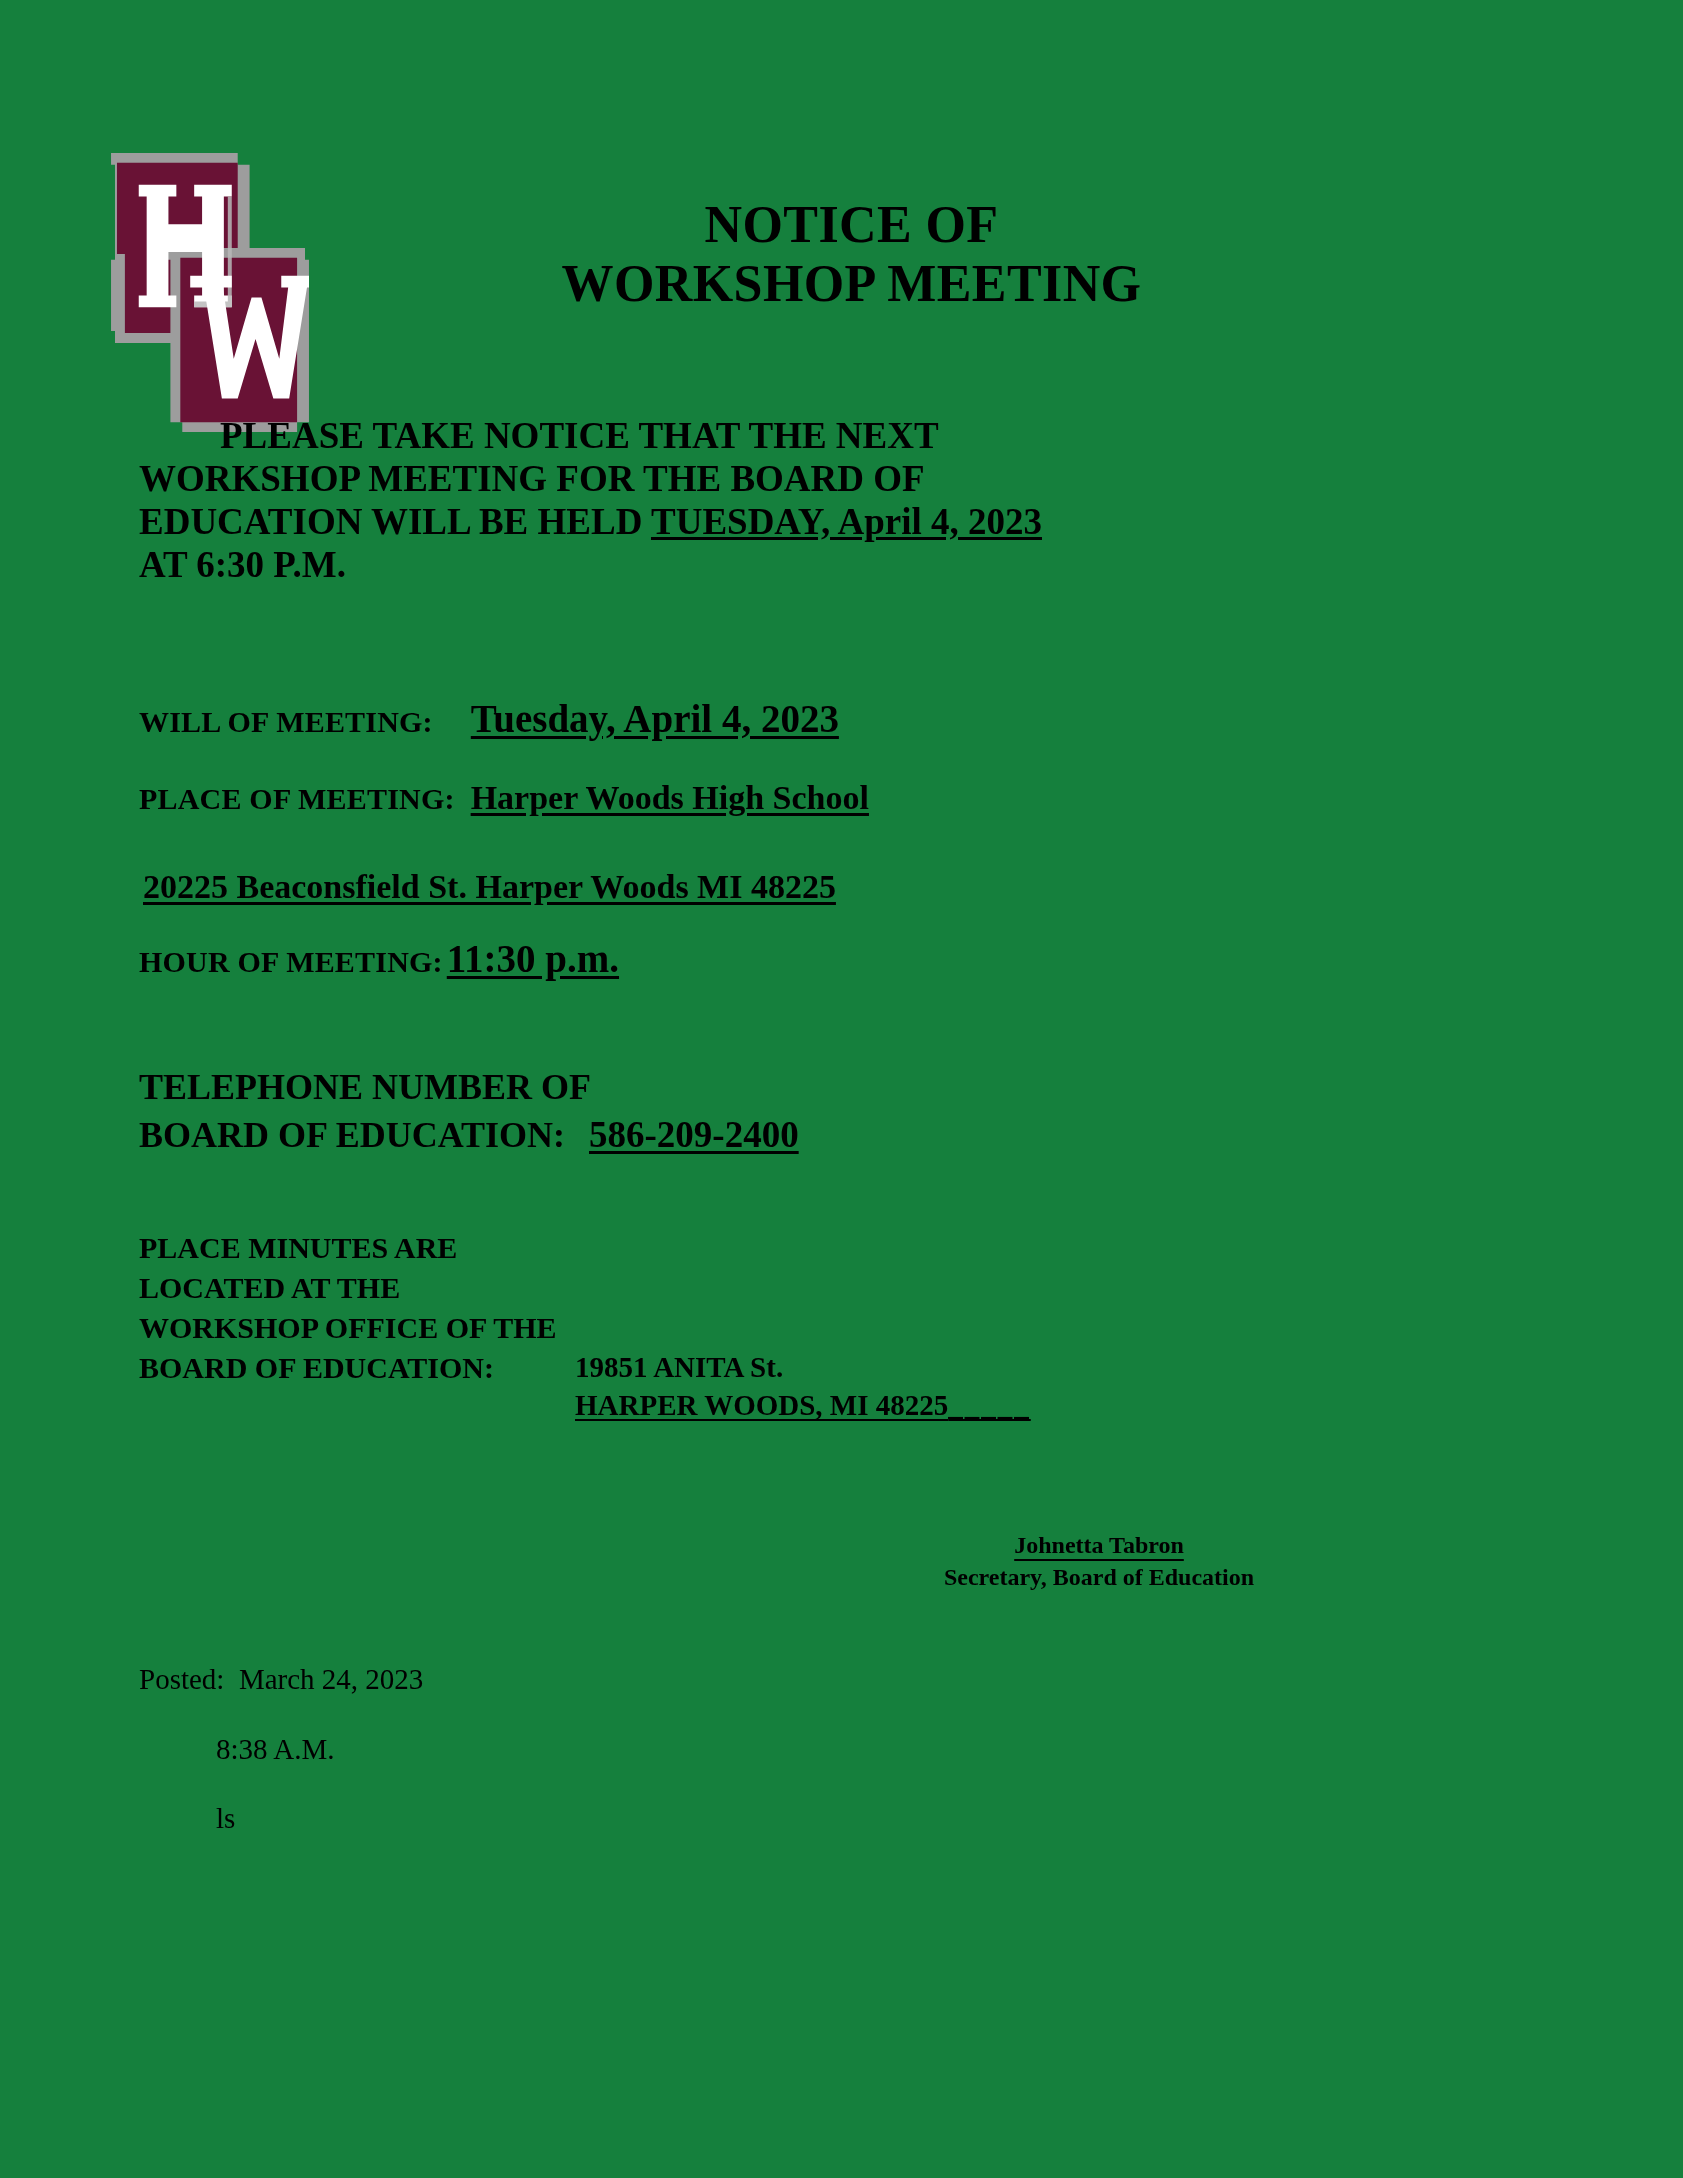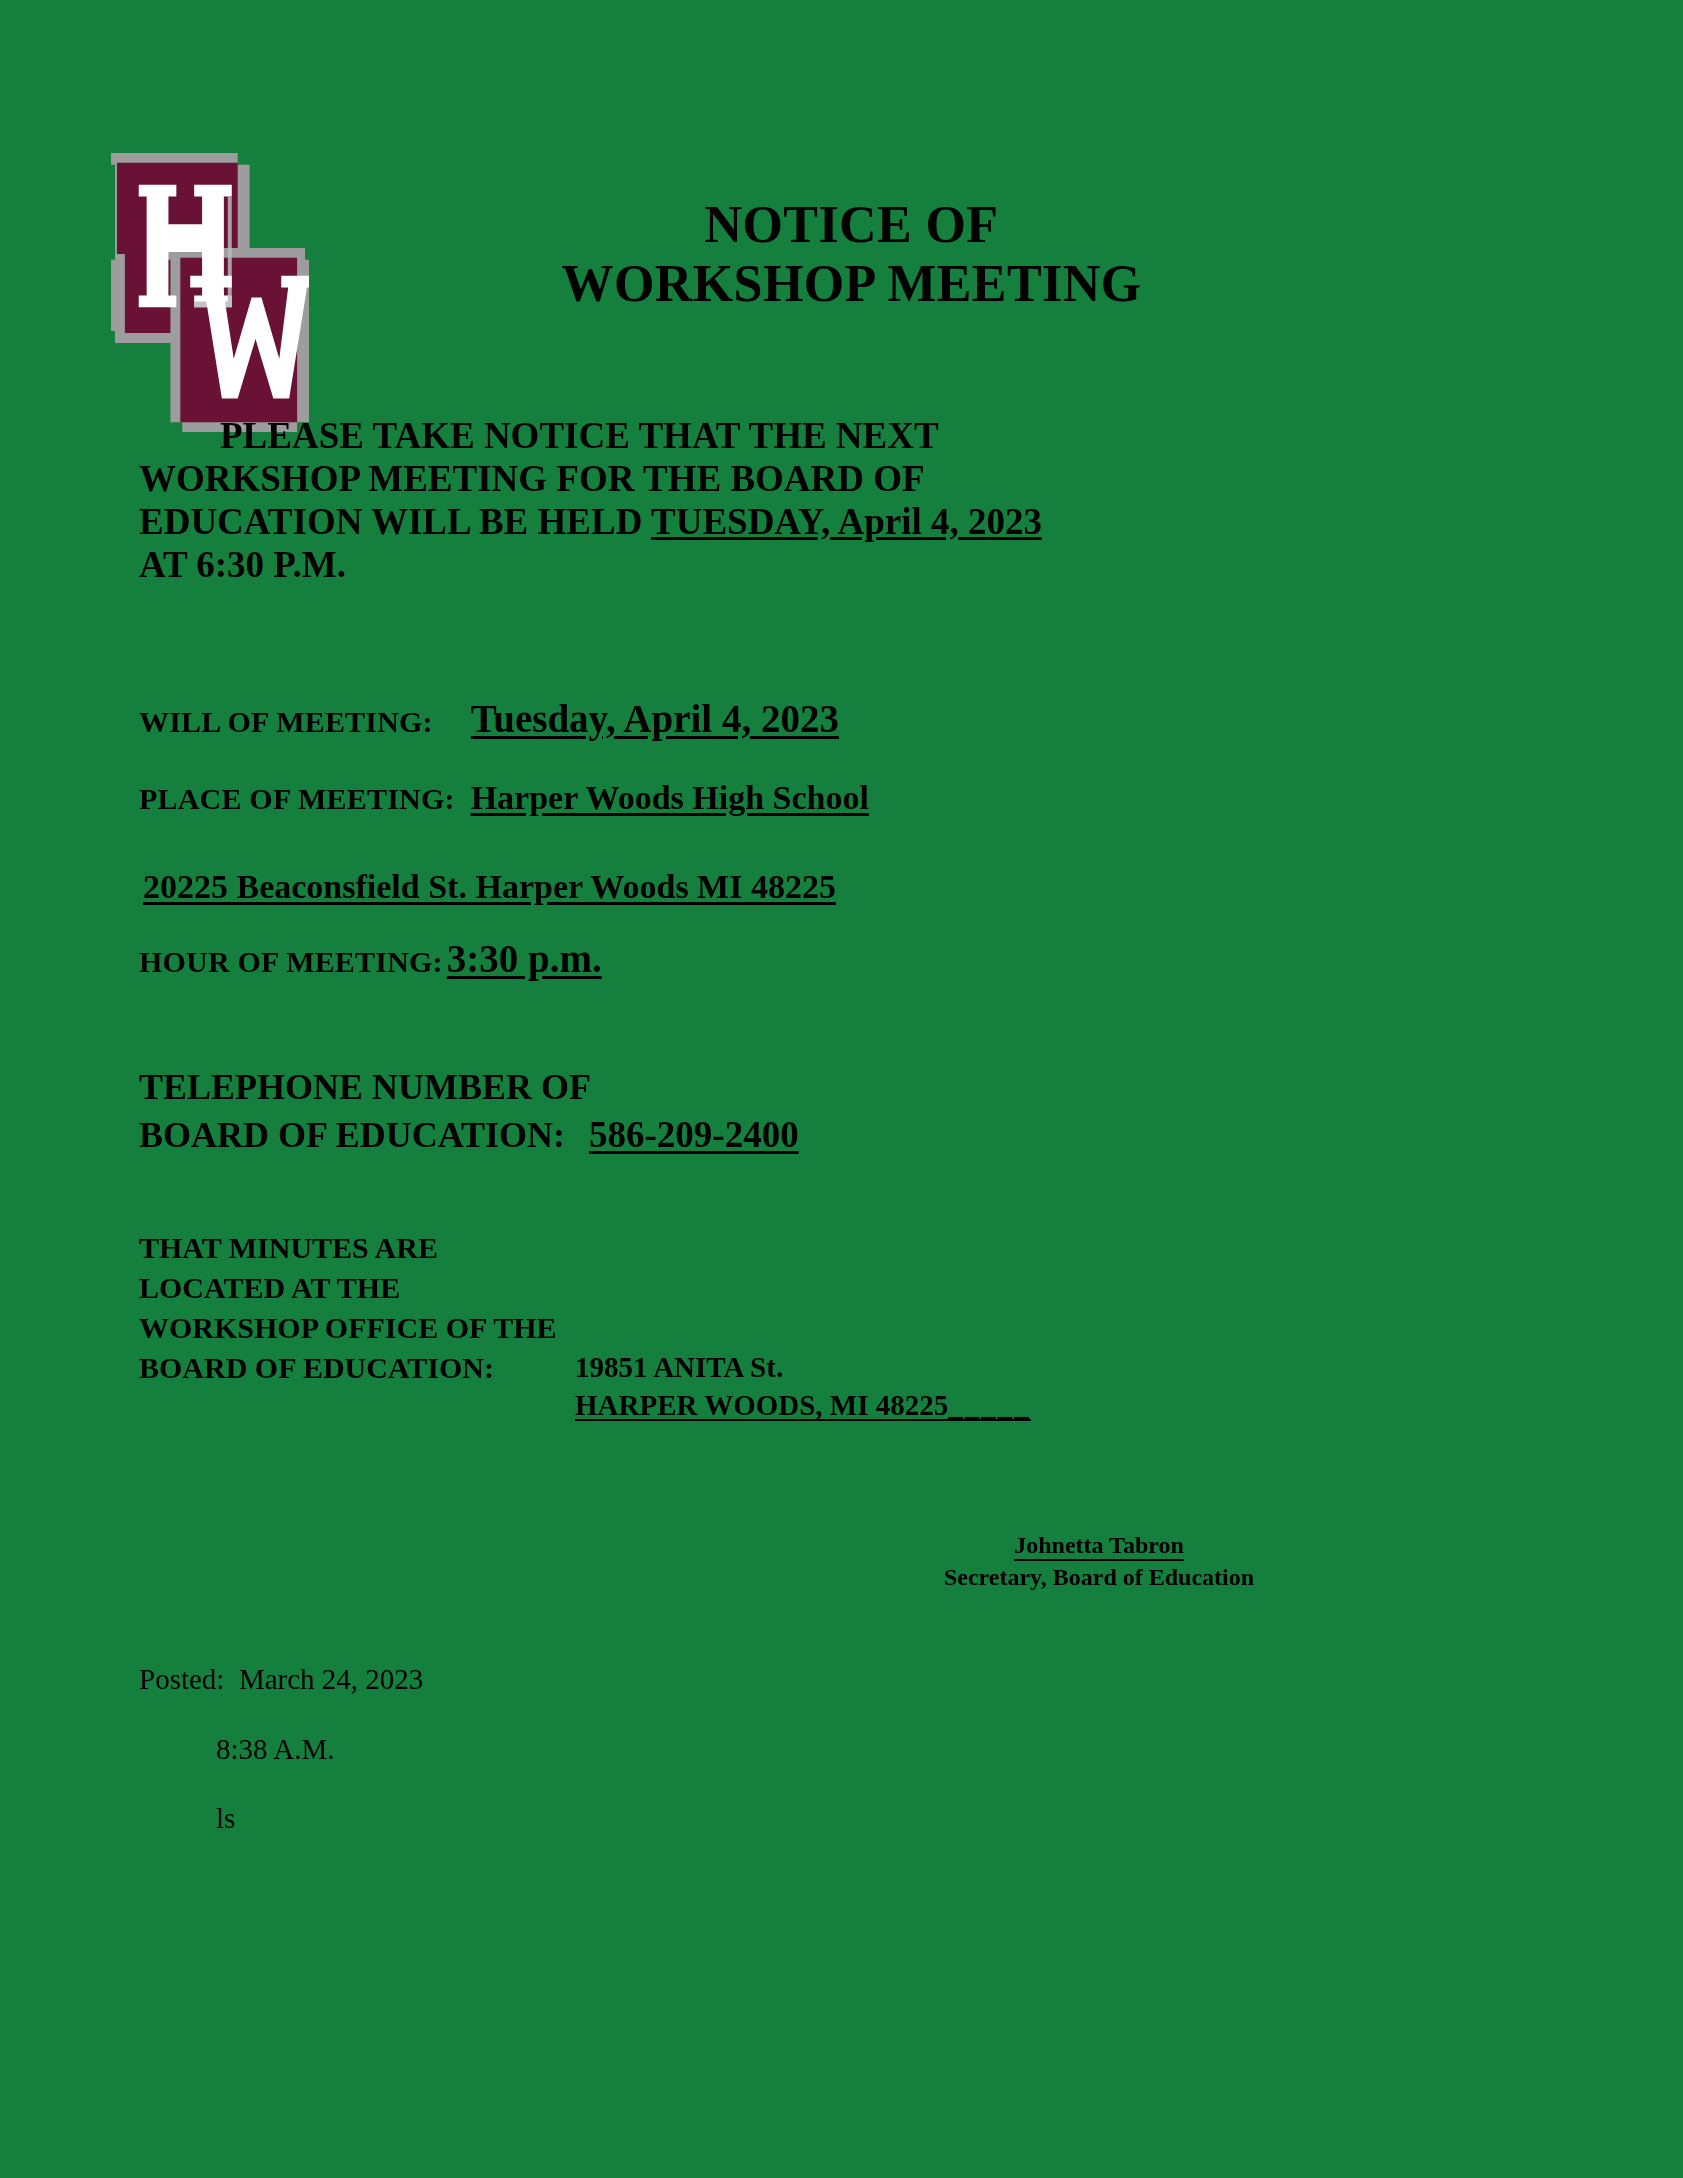--- a/index.html
+++ b/index.html
@@ -217,33 +217,33 @@
   <div class="field" id="place-row">
     <span class="label">PLACE OF MEETING:</span>
     <span style="display:inline-block;width:12px"></span><span class="value-sm">Harper Woods High School</span>
   </div>
   <div class="field" id="place-row2">
     <span class="value-sm">20225 Beaconsfield St. Harper Woods MI 48225</span>
   </div>
 
   <div class="field" id="hour-row">
     <span class="label">HOUR OF MEETING:</span>
-    <span class="value">3:30 p.m.</span>
+    <span class="value">11:30 p.m.</span>
   </div>
 
   <div class="tel-block">
     <span class="label">TELEPHONE NUMBER OF</span>
     <span class="row2">
       <span class="label">BOARD OF EDUCATION:</span>
       <span class="value">586-209-2400</span>
     </span>
   </div>
 
   <div class="minutes-block">
-    <span class="label">THAT MINUTES ARE</span>
+    <span class="label">PLACE MINUTES ARE</span>
     <span class="label">LOCATED AT THE</span>
     <span class="label">WORKSHOP OFFICE OF THE</span>
     <span class="minutes-row">
       <span class="label">BOARD OF EDUCATION:</span>
       <span style="display:inline-block">
         <span class="minutes-addr">19851 ANITA St.</span>
         <span class="minutes-addr"><span class="u2">HARPER WOODS, MI 48225</span><span class="u2 addr-pad">_____</span></span>
       </span>
     </span>
   </div>

